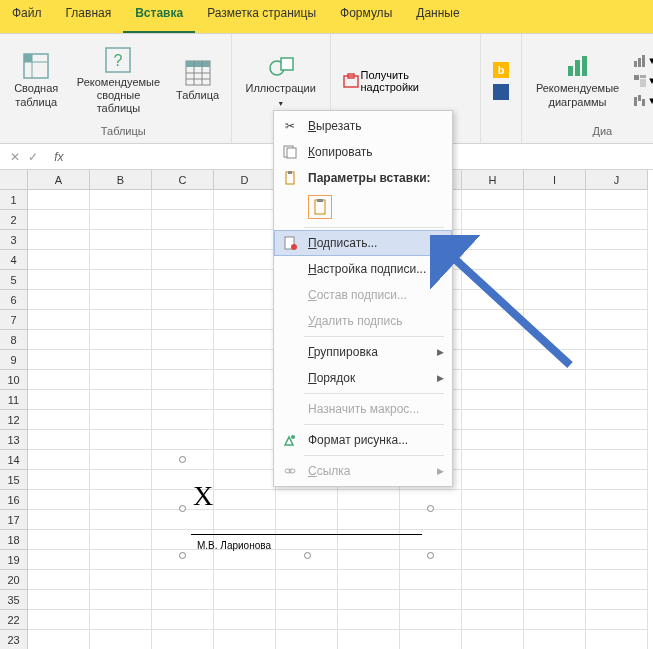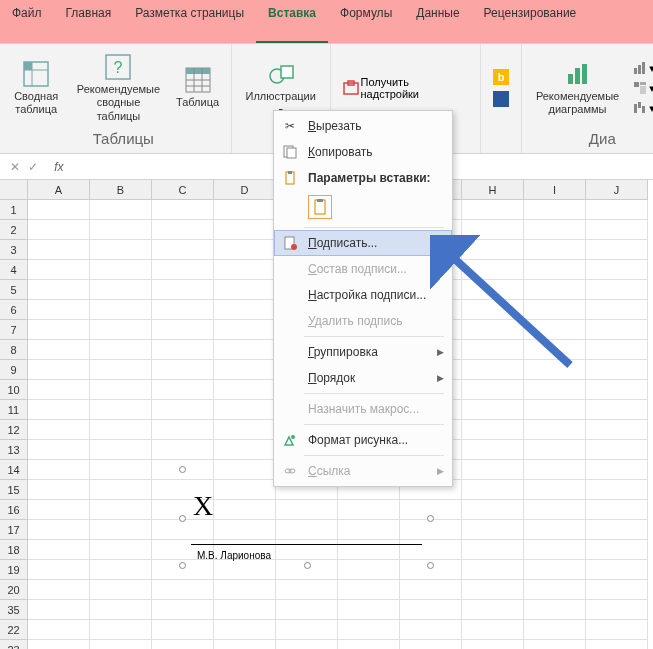--- a/index.html
+++ b/index.html
@@ -1,29 +1,29 @@
 <!DOCTYPE html>
 <html><head>
 <meta charset="utf-8">
 <style>
 * { margin: 0; padding: 0; box-sizing: border-box; font-family: "Segoe UI", Tahoma, sans-serif; }
 body { background: #fff; width: 653px; height: 649px; overflow: hidden; position: relative; }
 
 
-.tabs { display: flex; background: #fca5a5; height: 44px; border-bottom: 1px solid #d4d4d4; font-size: 12px; }
+.tabs { display: flex; background: #fde047; height: 34px; border-bottom: 1px solid #d4d4d4; font-size: 12px; }
 .tab { padding: 6px 12px; cursor: pointer; color: #333; }
 .tab.active { border-bottom: 2px solid #217346; color: #217346; font-weight: 600; }
 
 
 .ribbon { display: flex; background: #f3f3f3; border-bottom: 1px solid #d4d4d4; height: 110px; }
 .ribbon-group { display: flex; flex-direction: column; align-items: center; padding: 4px 8px; border-right: 1px solid #e0e0e0; }
 .ribbon-group-items { display: flex; gap: 4px; flex: 1; }
 .ribbon-btn { display: flex; flex-direction: column; align-items: center; justify-content: center; padding: 4px 6px; font-size: 11px; color: #333; min-width: 50px; text-align: center; line-height: 1.2; cursor: pointer; }
 .ribbon-btn svg { margin-bottom: 2px; }
-.ribbon-group-label { font-size: 15px; color: #666; padding: 2px 0; margin-left: 16px; }
+.ribbon-group-label { font-size: 11px; color: #666; padding: 2px 0; margin-left: 16px; }
 .ribbon-stack { display: flex; flex-direction: column; gap: 2px; justify-content: center; }
 .ribbon-stack-item { display: flex; align-items: center; gap: 2px; font-size: 11px; padding: 2px 4px; cursor: pointer; }
 
 
 .formula-row { display: flex; align-items: center; height: 26px; border-bottom: 1px solid #d4d4d4; background: #fff; }
 .name-box { width: 95px; height: 22px; border: 1px solid #ccc; margin: 0 4px; display: flex; align-items: center; padding: 0 6px; font-size: 12px; }
 .name-box-dd { margin-left: auto; color: #666; font-size: 9px; }
 .fx-btns { display: flex; gap: 8px; padding: 0 10px; color: #999; font-size: 12px; }
 .fx-label { font-style: italic; font-size: 12px; color: #666; padding: 0 6px; }
 
@@ -62,25 +62,24 @@
 .pointer-arrow { position: absolute; left: 430px; top: 235px; z-index: 20; }
 
 .underline-first::first-letter { text-decoration: underline; }
 </style>
 </head>
 <body>
 
 <div class="tabs">
   <div class="tab">Файл</div>
   <div class="tab">Главная</div>
+  <div class="tab active">Вставка</div>
   <div class="tab">Разметка страницы</div>
-  <div class="tab active">Вставка</div>
   <div class="tab">Формулы</div>
   <div class="tab">Данные</div>
-  <div class="tab">Рецензирование</div>
 </div>
 
 <div class="ribbon">
   <div class="ribbon-group">
     <div class="ribbon-group-items">
       <div class="ribbon-btn">
         <svg width="28" height="28">
             <rect x="2" y="2" width="24" height="24" fill="none" stroke="#7aa" stroke-width="1.5"></rect>
             <rect x="2" y="2" width="8" height="8" fill="#7aa"></rect>
             <line x1="10" y1="2" x2="10" y2="26" stroke="#7aa"></line>
@@ -562,27 +561,27 @@
   <div class="ctx-sep"></div>
   <div class="ctx-item hover">
     <span class="ctx-icon">
         <svg width="14" height="14">
           <rect x="2" y="1" width="9" height="12" fill="#fff" stroke="#888"></rect>
           <circle cx="11" cy="11" r="3" fill="#d44"></circle>
         </svg>
       </span>
     <span class="underline-first">Подписать...</span>
   </div>
+  <div class="ctx-item">
+    <span class="ctx-icon"></span>
+    <span class="underline-first">Настройка подписи...</span>
+  </div>
   <div class="ctx-item disabled">
     <span class="ctx-icon"></span>
     <span class="underline-first">Состав подписи...</span>
-  </div>
-  <div class="ctx-item">
-    <span class="ctx-icon"></span>
-    <span class="underline-first">Настройка подписи...</span>
   </div>
   <div class="ctx-item disabled">
     <span class="ctx-icon"></span>
     <span class="underline-first">Удалить подпись</span>
   </div>
   <div class="ctx-sep"></div>
   <div class="ctx-item">
     <span class="ctx-icon"></span>
     <span class="underline-first">Группировка</span>
     <span class="ctx-arrow">▶</span>

